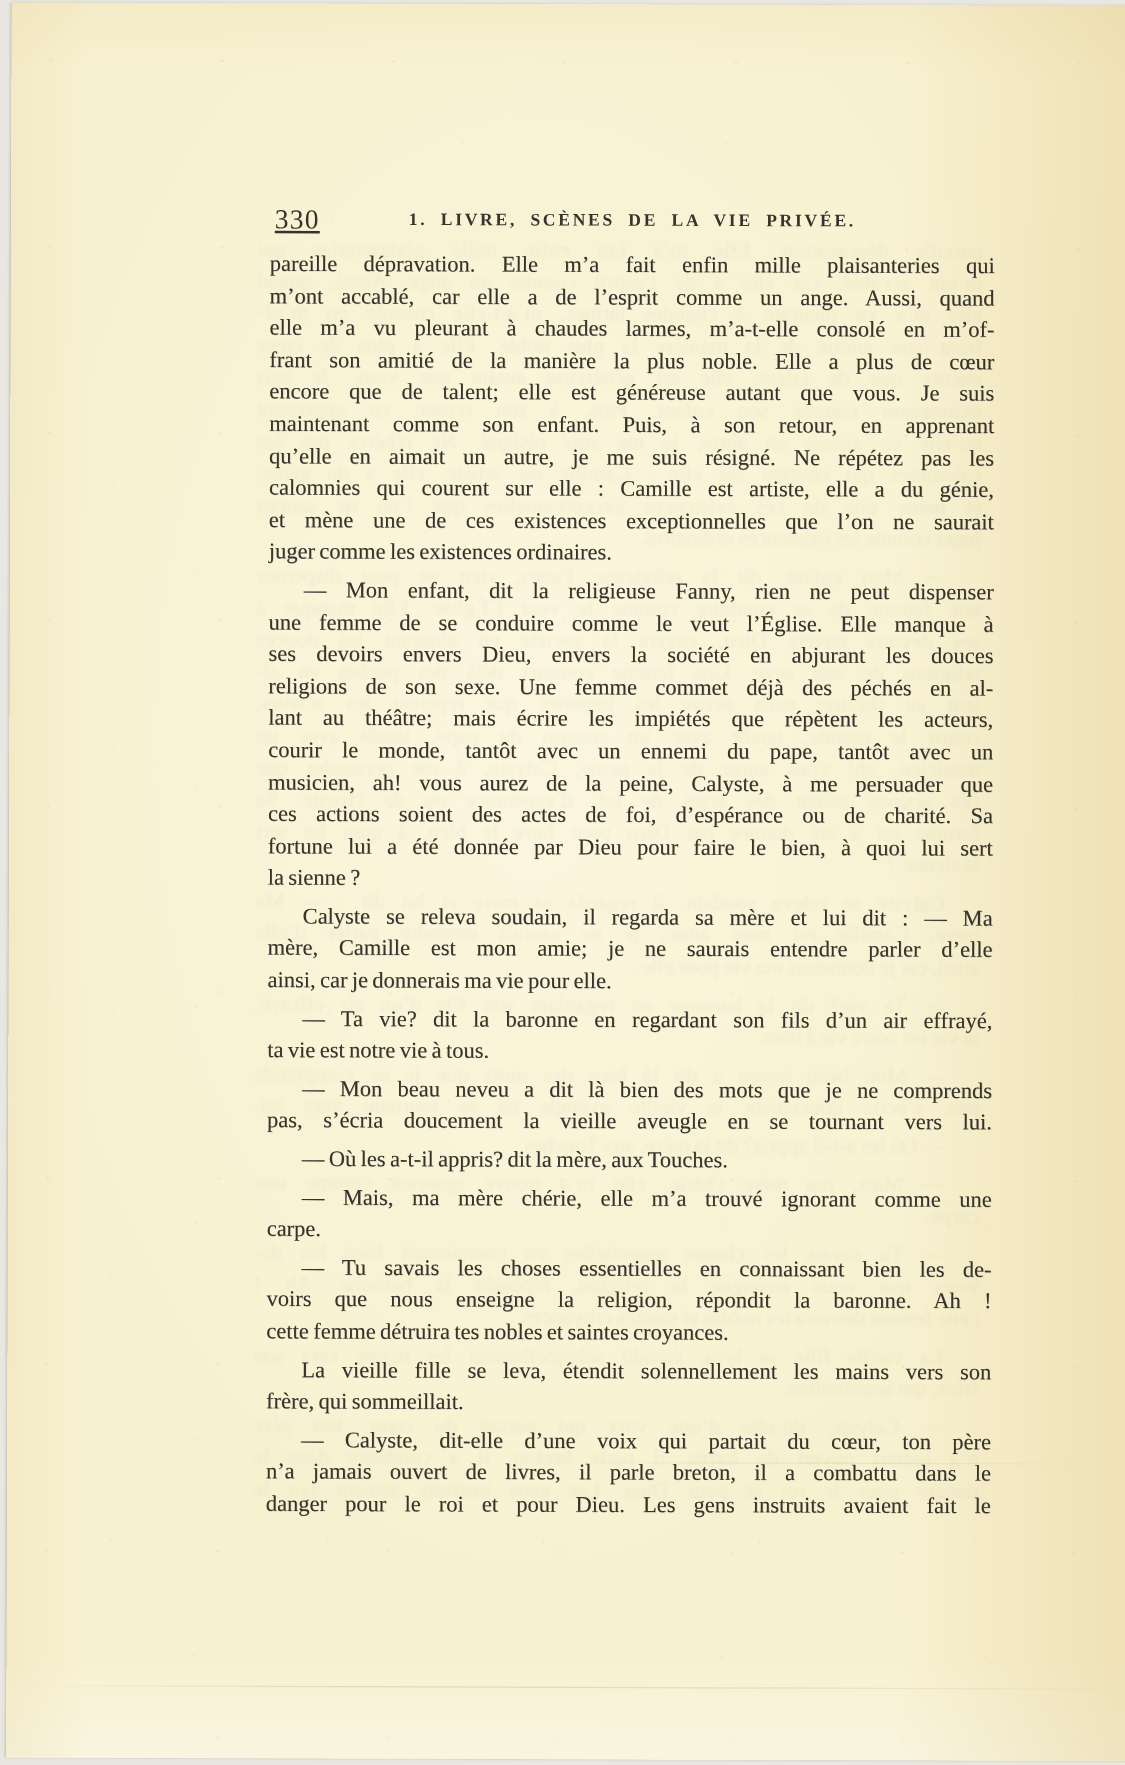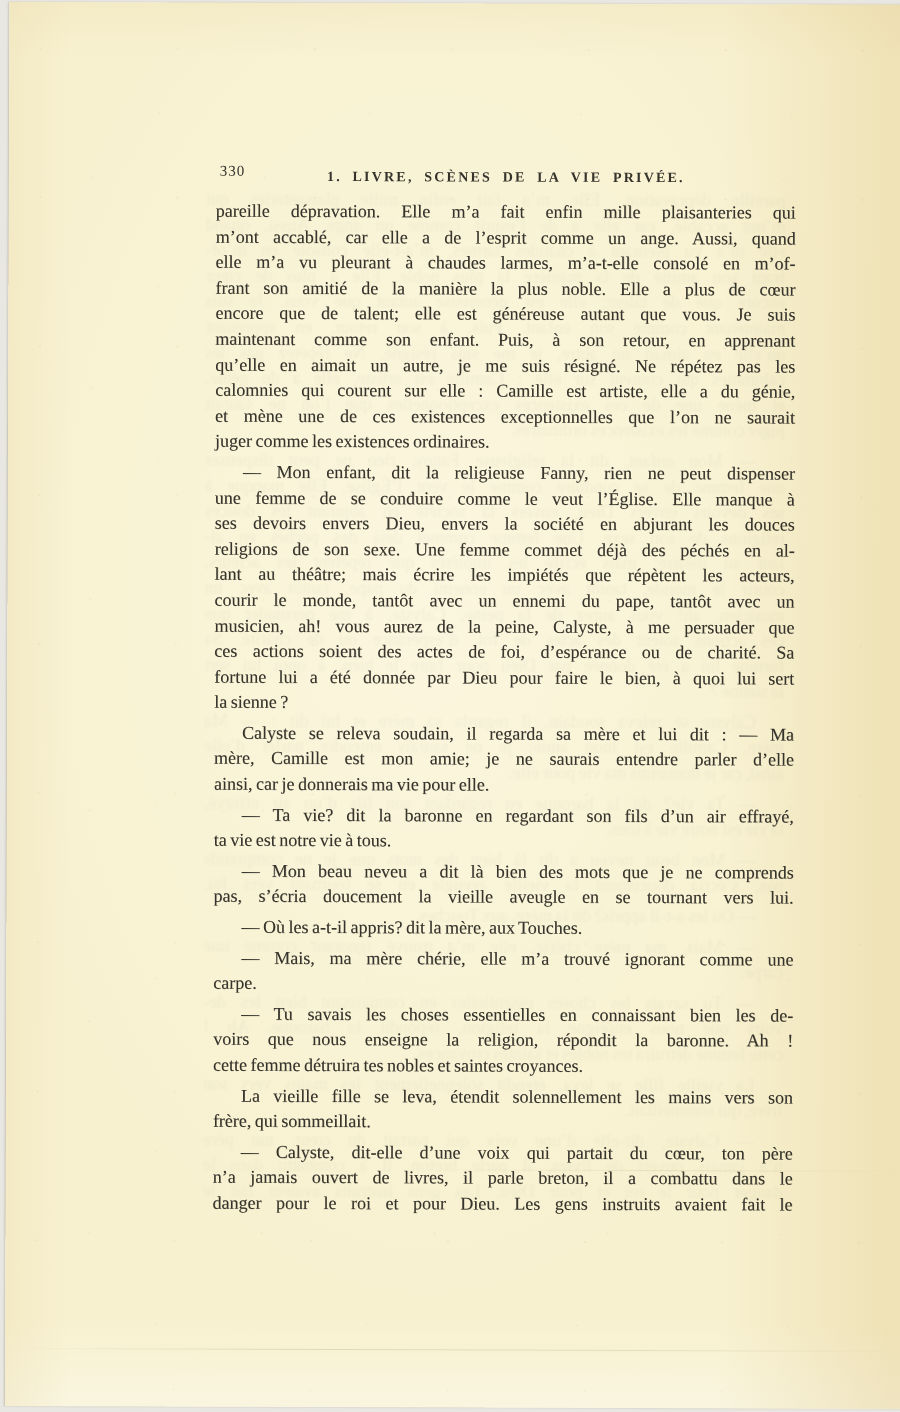--- a/index.html
+++ b/index.html
@@ -45,22 +45,23 @@
     top: 160px;
     left: 207px;
     width: 580px;
     height: 30px;
     color: #35332b;
   }
   .page-number {
     position: absolute;
     left: 4px;
     top: 0;
-    font-size: 15px;
+    font-size: 22px;
     letter-spacing: 1px;
+    text-decoration: underline;
   }
   .running-title {
     position: absolute;
     left: 0;
     top: 6px;
     width: 100%;
     text-align: center;
     font-size: 14px;
     font-weight: bold;
     letter-spacing: 2.2px;

